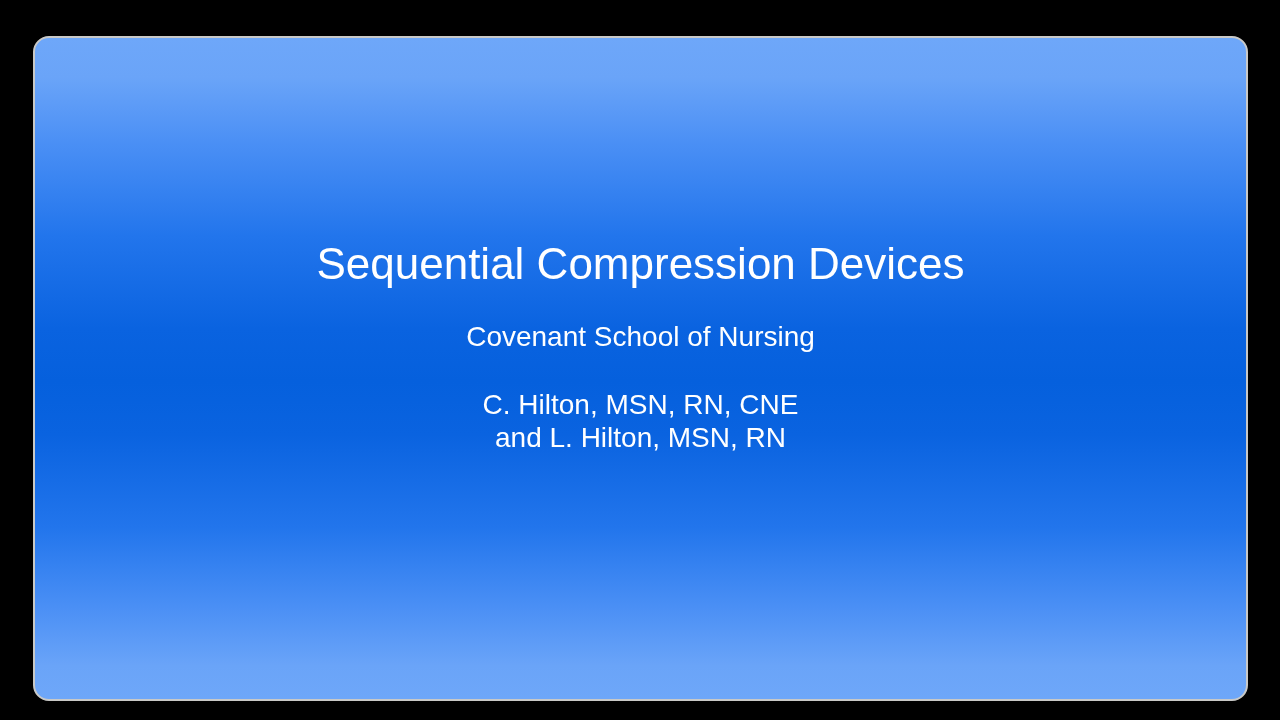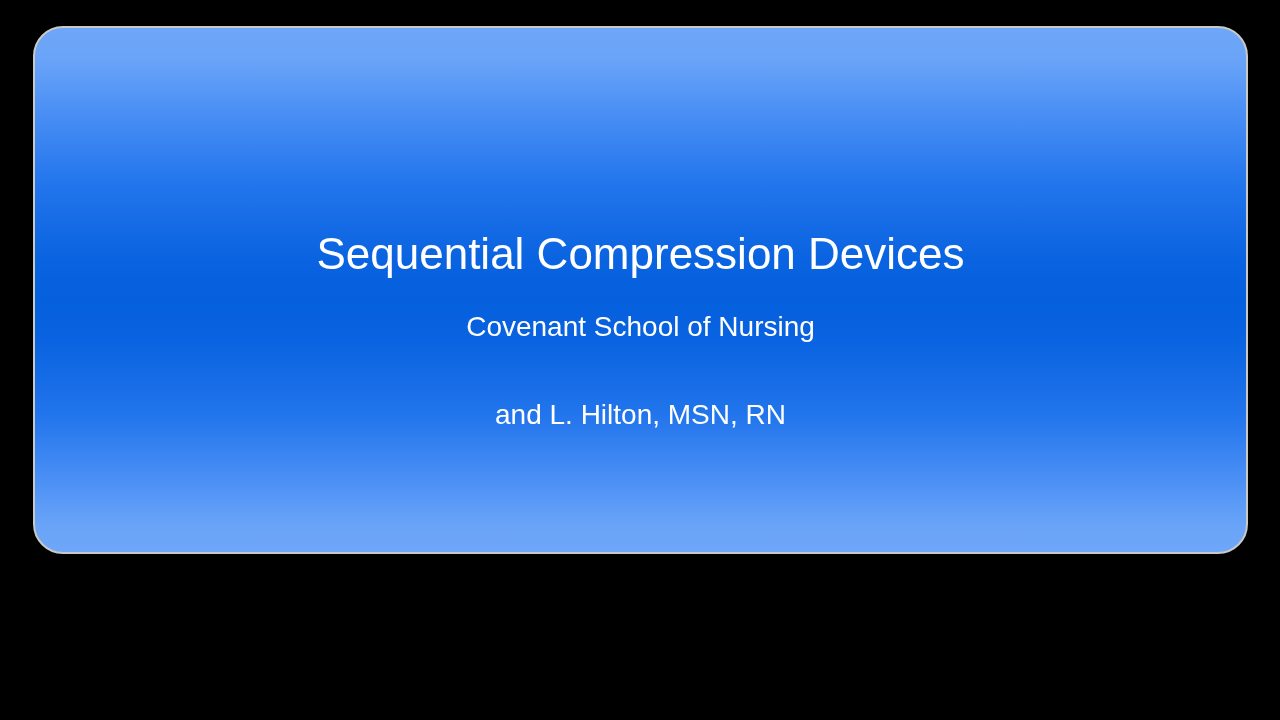--- a/index.html
+++ b/index.html
@@ -19,25 +19,25 @@
     position: relative;
     width: 1280px;
     height: 720px;
     background: #000000;
   }
 
   
   #title-panel {
     position: absolute;
     left: 33px;
-    top: 26px;
+    top: 36px;
     width: 1215px;
-    height: 528px;
+    height: 665px;
     box-sizing: border-box;
-    border-radius: 30px;
+    border-radius: 16px;
     border: 2px solid #c9c9c7;
     background: linear-gradient(
         to bottom,
         #6ea7f9 0%,
         #6aa4f8 6%,
         #4a8ff5 16%,
         #2275ec 30%,
         #0a63e0 44%,
         #0560dd 52%,
         #0a63e0 60%,
@@ -72,21 +72,20 @@
   .subtitle-group {
     font-size: 28px;
     font-weight: normal;
     line-height: 1.20;
     color: #ffffff;
   }
 
   .subtitle-line {
     display: block;
     white-space: nowrap;
-    margin-top: 20px;
   }
 
   .subtitle-spacer {
     display: block;
     height: 34px;
   }
 </style>
 </head>
 <body>
 
@@ -98,20 +97,21 @@
 
       <h1 id="slide-title">Sequential Compression Devices</h1>
 
       <div class="subtitle-group">
 
         <span class="subtitle-line">Covenant School of Nursing</span>
 
 
         <span class="subtitle-spacer"></span>
 
+        <span class="subtitle-line">C. Hilton, MSN, RN, CNE</span>
 
         <span class="subtitle-line">and L. Hilton, MSN, RN</span>
 
       </div>
 
     </div>
 
   </div>
 
 </div>

